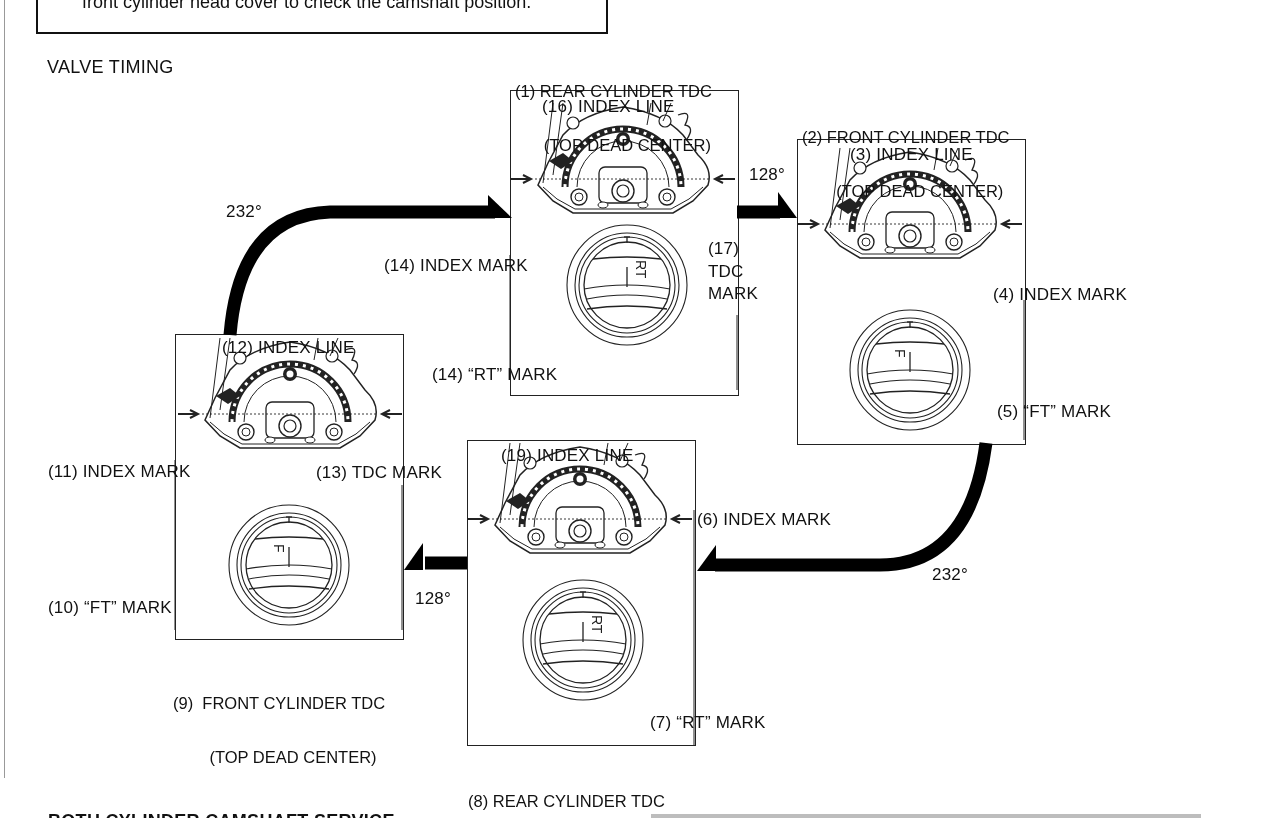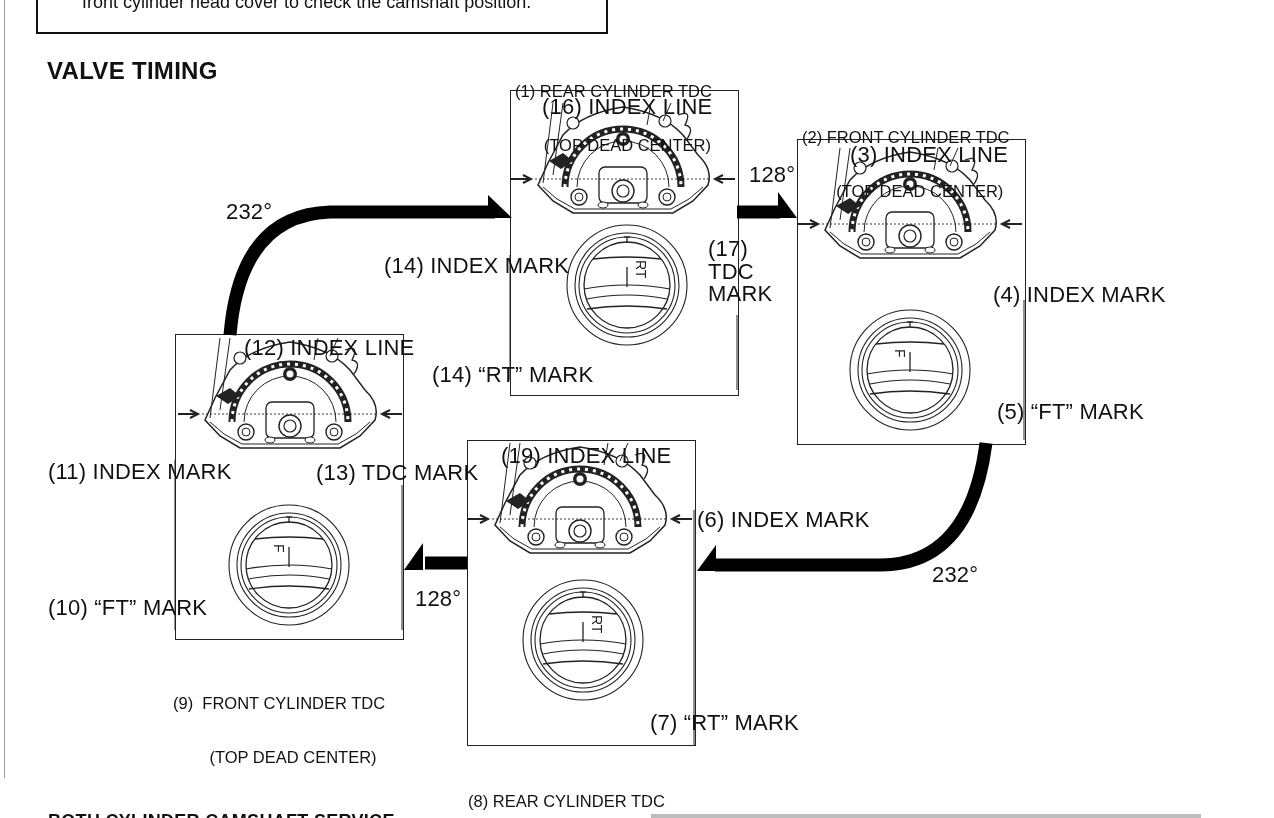--- a/index.html
+++ b/index.html
@@ -1,23 +1,23 @@
 <!DOCTYPE html>
 <html><head>
 <meta charset="utf-8">
 <style>
   html, body { margin: 0; padding: 0; background: #ffffff; }
   body { width: 1274px; height: 818px; position: relative; overflow: hidden;
          font-family: "Liberation Sans", sans-serif; color: #111; }
-  .lbl { position: absolute; font-size: 22px; line-height: 18px; white-space: pre; letter-spacing: 0.2px; }
+  .lbl { position: absolute; font-size: 17px; line-height: 18px; white-space: pre; letter-spacing: 0.2px; }
   .title2 { position: absolute; font-size: 16.5px; line-height: 18px; text-align: center; white-space: pre; }
   .note-box { position: absolute; left: 36px; top: -10px; width: 568px; height: 42px;
               border: 2px solid #111; border-top: none; }
   .note-text { position: absolute; left: 82px; top: -8px; font-size: 18px; white-space: pre; }
-  .heading { position: absolute; left: 47px; top: 57px; font-weight: bold; font-size: 24px; letter-spacing: 0.3px; }
+  .heading { position: absolute; left: 47px; top: 57px; font-weight: normal; font-size: 18px; letter-spacing: 0.3px; }
   .heading2 { position: absolute; left: 48px; top: 811px; font-weight: bold; font-size: 18px; letter-spacing: 0.3px; }
   .page-edge { position: absolute; left: 4px; top: 0; width: 1px; height: 778px; background: #999; }
   .panel { position: absolute; border: 1.5px solid #222; background: #fff; }
   .grey-bar { position: absolute; left: 651px; top: 814px; width: 550px; height: 4px; background: #bdbdbd; }
   svg { position: absolute; left: 0; top: 0; }
 </style>
 </head>
 <body>
 
 <div class="page-edge"></div>
@@ -160,21 +160,21 @@
 <div class="lbl" style="left:997px; top:403px;">(5) “FT” MARK</div>
 
 <div class="lbl" style="left:501px; top:447px;">(19) INDEX LINE</div>
 <div class="lbl" style="left:697px; top:511px;">(6) INDEX MARK</div>
 <div class="lbl" style="left:650px; top:714px;">(7) “RT” MARK</div>
 <div class="title2" style="left:468px; top:756px;">
   <div>(8) REAR CYLINDER TDC</div>
   
 </div>
 
-<div class="lbl" style="left:222px; top:339px;margin-left:22px;">(12) INDEX LINE</div>
+<div class="lbl" style="left:222px; top:339px;">(12) INDEX LINE</div>
 <div class="lbl" style="left:48px; top:463px;">(11) INDEX MARK</div>
 <div class="lbl" style="left:316px; top:464px;">(13) TDC MARK</div>
 <div class="lbl" style="left:48px; top:599px;">(10) “FT” MARK</div>
 <div class="title2" style="left:173px; top:658px;">
   <div>(9)  FRONT CYLINDER TDC</div>
   <div style="padding-left:28px;">(TOP DEAD CENTER)</div>
 </div>
 
 <div class="lbl" style="left:226px; top:203px;">232°</div>
 <div class="lbl" style="left:749px; top:166px;">128°</div>

